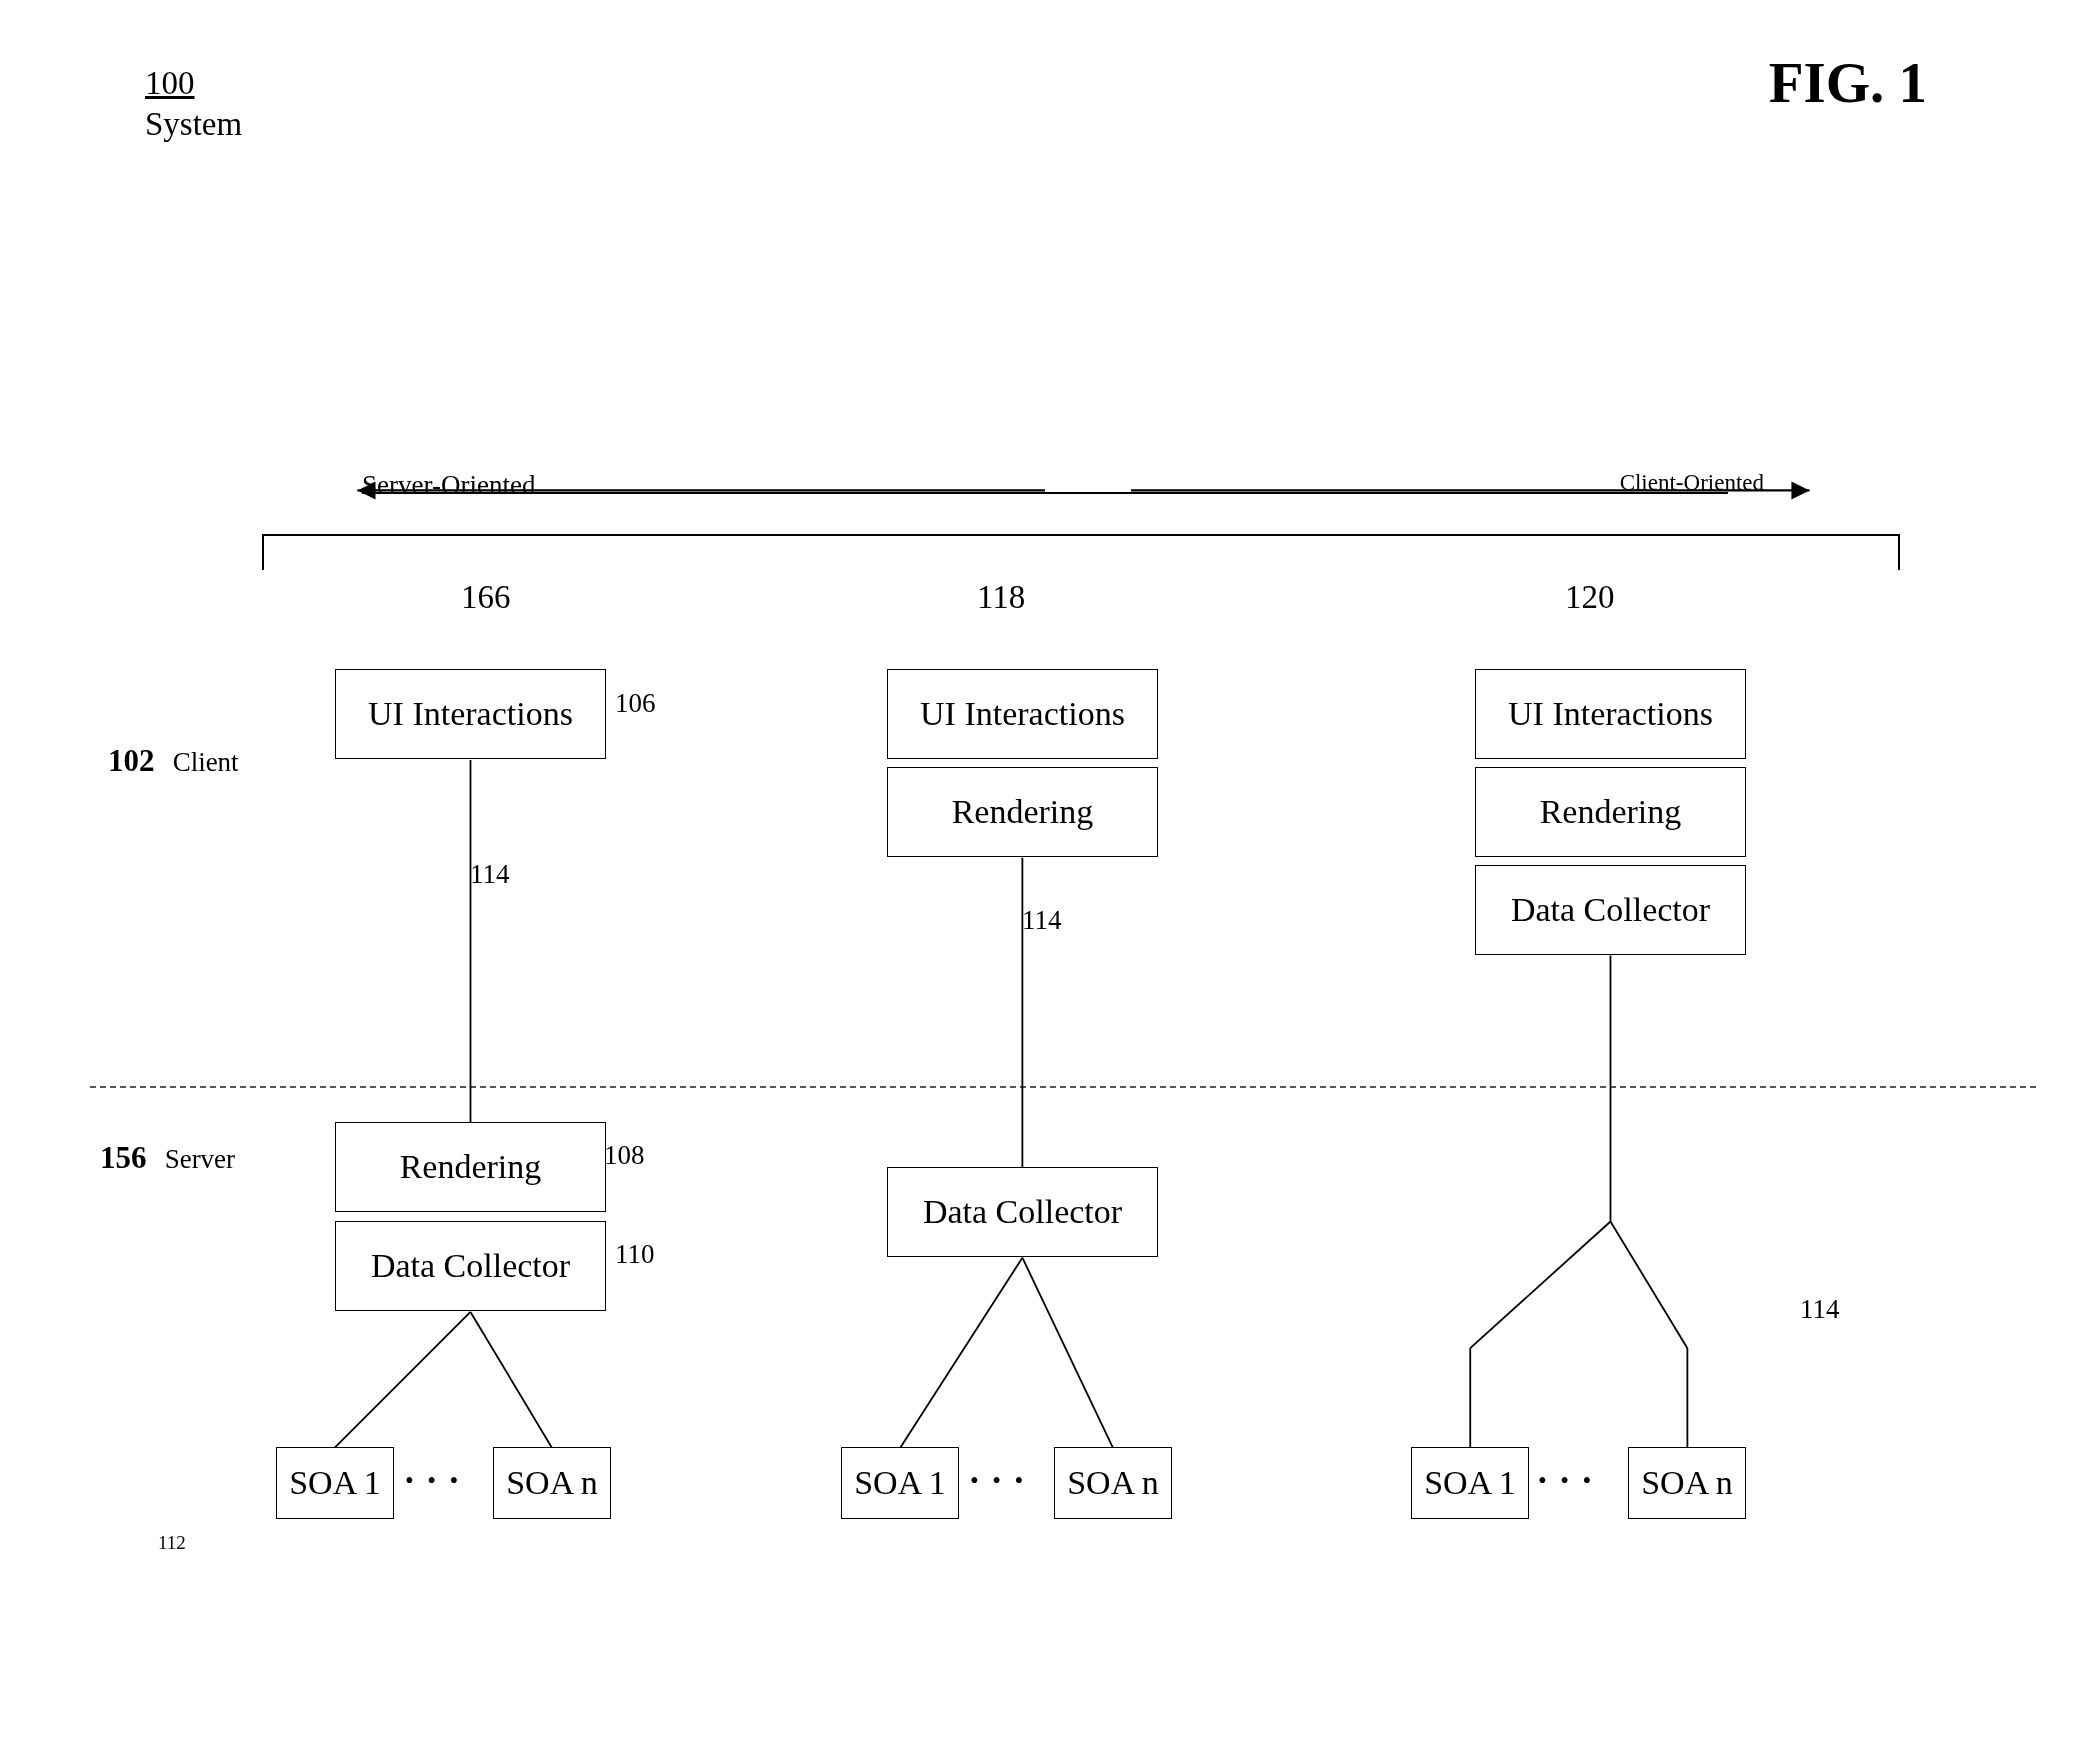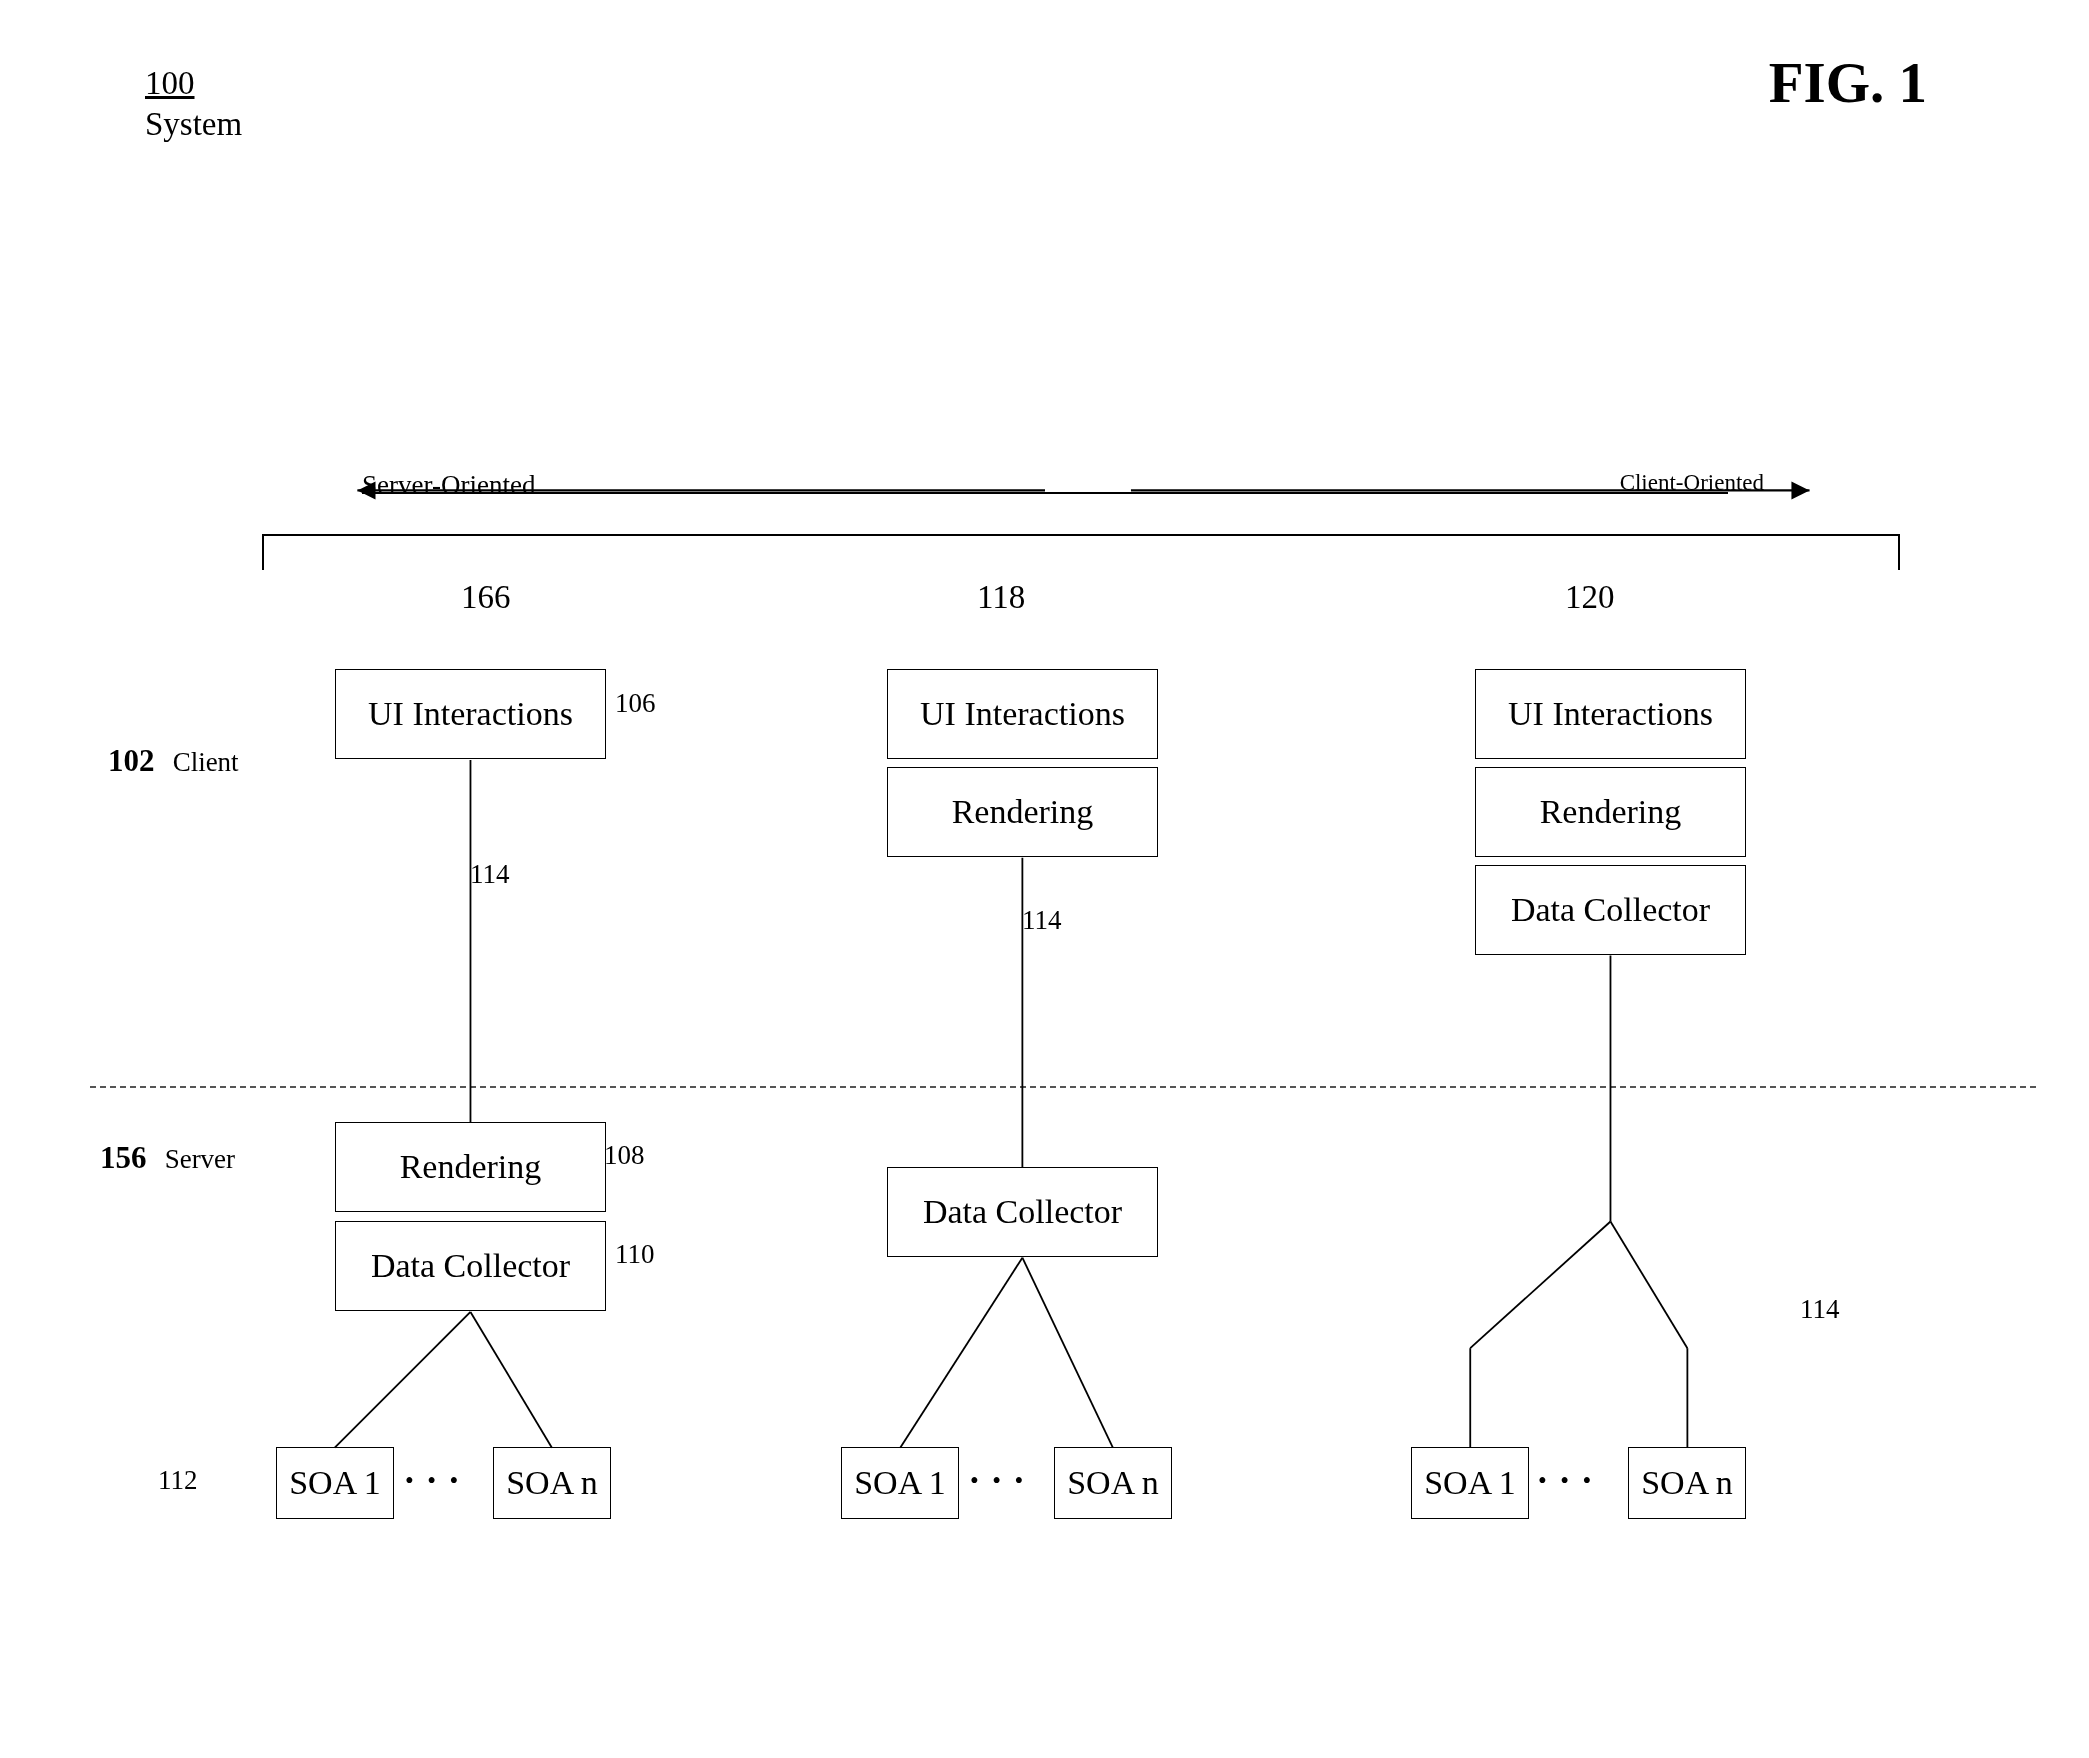--- a/index.html
+++ b/index.html
@@ -190,21 +190,21 @@
 
 <div style="position:absolute; top:859px; left:470px; font-size:27px;">114</div>
 
 <div class="box" style="left:276px; top:1447px; width:118px; height:72px;">
   <span>SOA 1</span>
 </div>
 <div class="box" style="left:493px; top:1447px; width:118px; height:72px;">
   <span>SOA n</span>
 </div>
 
-<div style="position:absolute; top:1465px; left:158px; font-size:27px;">112</div>
+<div style="position:absolute; top:1532px; left:158px; font-size:19px;">112</div>
 
 <div style="position:absolute; top:1467px; left:405px; font-size:25px; letter-spacing:3.6px;">• • •</div>
 
 <div class="box" style="left:887px; top:669px; width:271px; height:90px;">
   <span>UI Interactions</span>
 </div>
 
 <div class="box" style="left:887px; top:767px; width:271px; height:90px;">
   <span>Rendering</span>
 </div>

